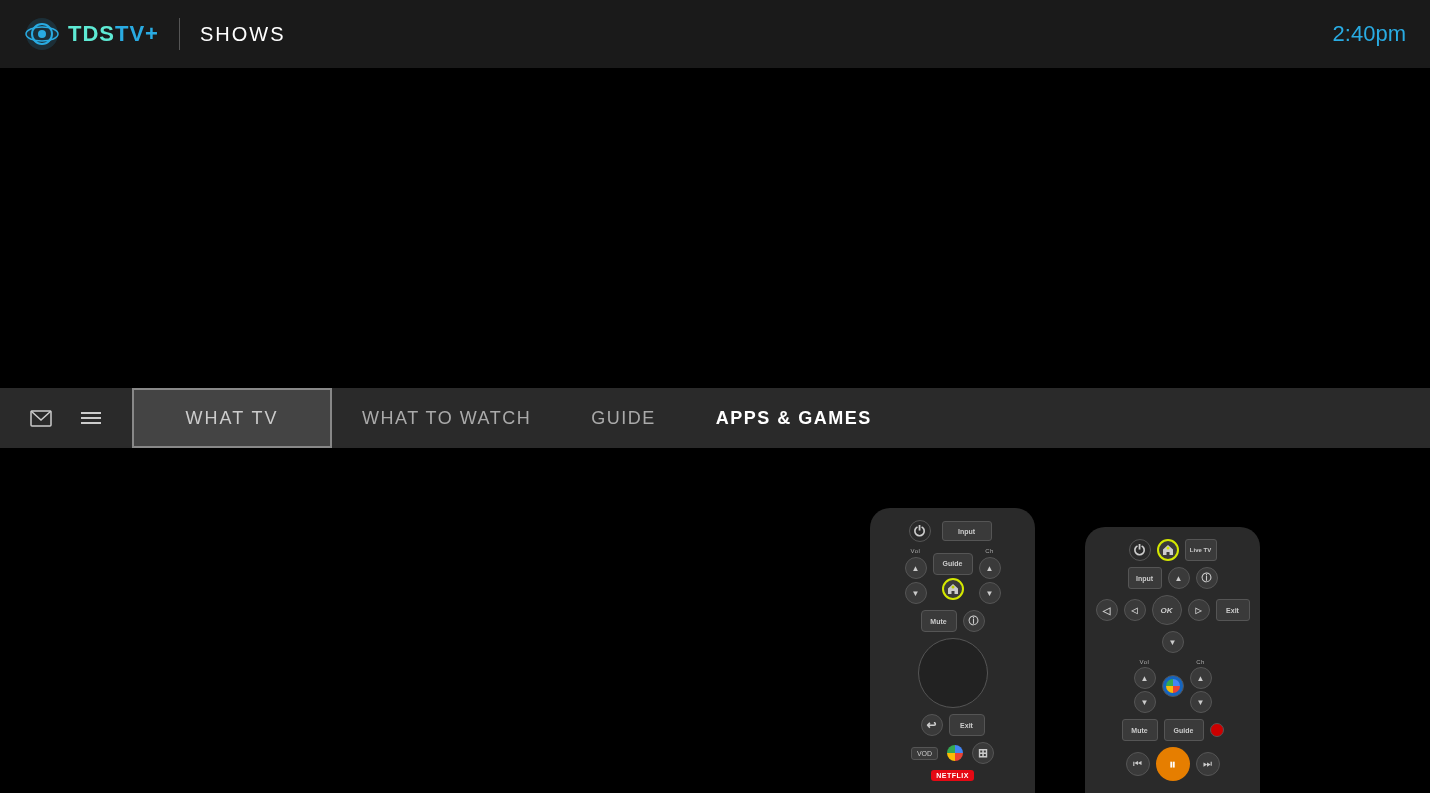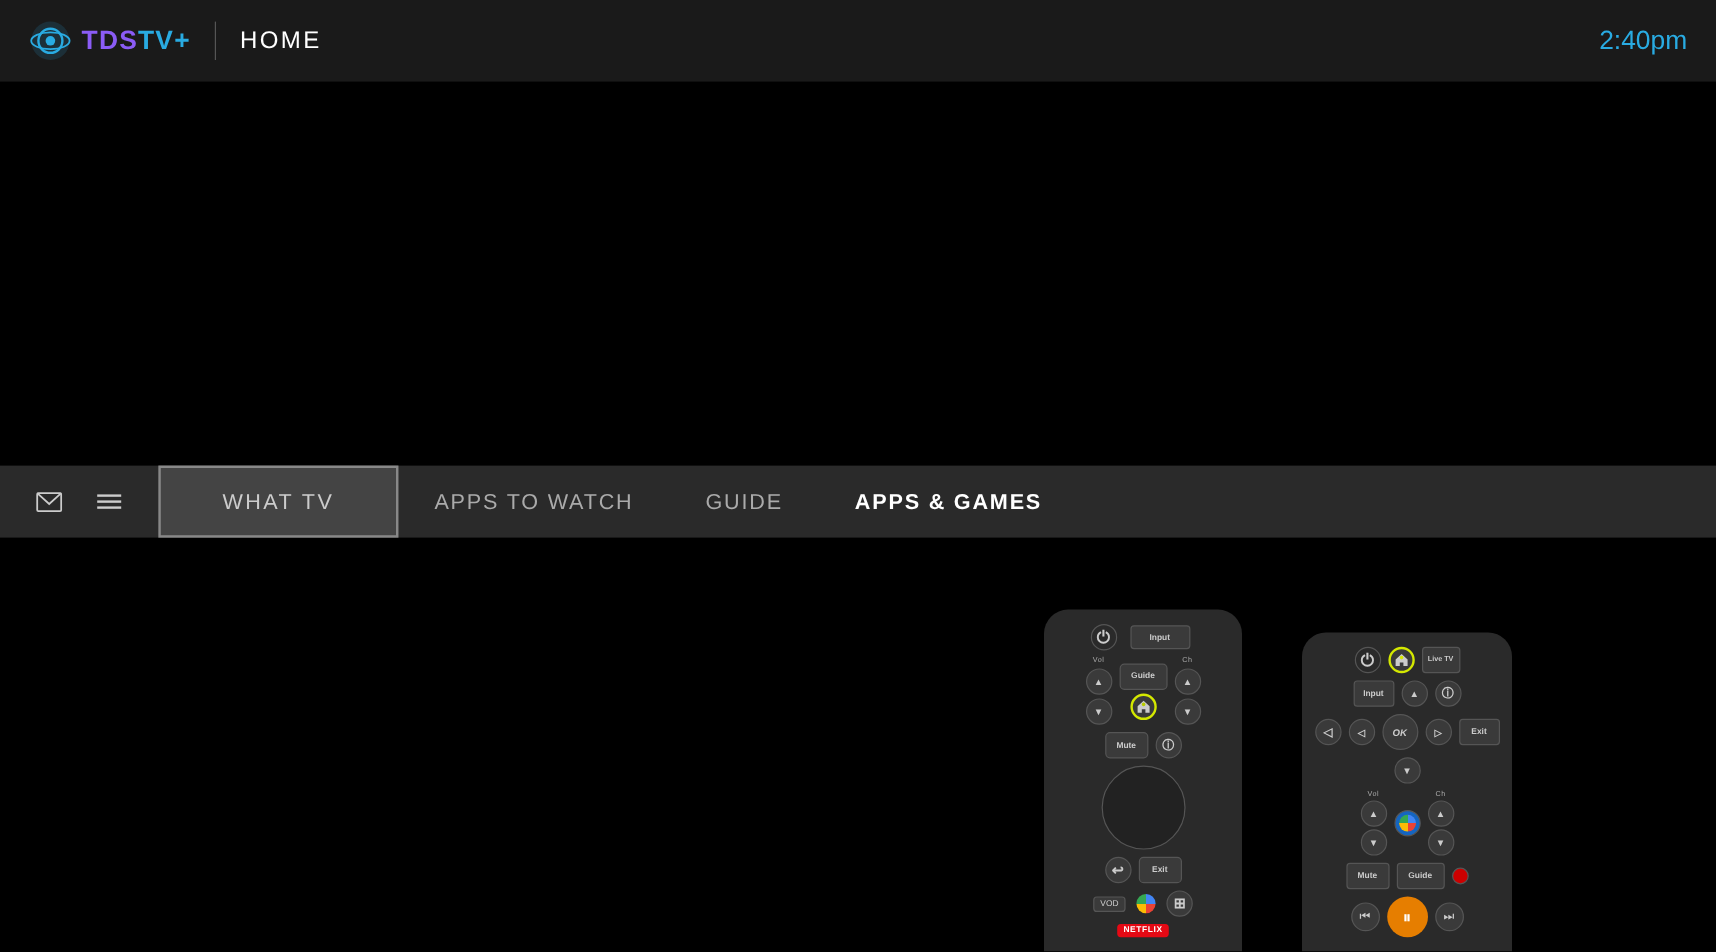--- a/index.html
+++ b/index.html
@@ -31,21 +31,21 @@
     #logo-icon {
       width: 36px;
       height: 36px;
     }
     #logo-text {
       font-size: 22px;
       font-weight: bold;
       color: #fff;
       letter-spacing: 1px;
     }
-    #logo-text span.tds { color: #8b5cf6; }
+    #logo-text span.tds { color: #5eead4; }
     #logo-text span.tv { color: #29abe2; }
     #divider {
       width: 1px;
       height: 32px;
       background: #555;
       margin: 0 20px;
     }
     #page-title-text {
       font-size: 20px;
       color: #fff;
@@ -286,21 +286,21 @@
       <circle cx="18" cy="18" r="16" fill="#29abe2" opacity="0.15"></circle>
       <circle cx="18" cy="18" r="10" fill="none" stroke="#29abe2" stroke-width="2"></circle>
       <circle cx="18" cy="18" r="4" fill="#29abe2"></circle>
       <ellipse cx="18" cy="18" rx="16" ry="7" fill="none" stroke="#29abe2" stroke-width="1.5"></ellipse>
     </svg>
     <div id="logo-text">
       <span class="tds">TDS</span><span class="tv">TV+</span>
     </div>
   </div>
   <div id="divider"></div>
-  <div id="page-title-text">HOME</div>
+  <div id="page-title-text">SHOWS</div>
   <div id="clock">2:40pm</div>
 </div>
 
 <div id="content-area"></div>
 
 <div id="navbar">
   <div id="nav-icons">
     <div class="nav-icon-btn">
       <svg width="22" height="17" viewBox="0 0 22 17" fill="none">
         <rect x="1" y="1" width="20" height="15" rx="1" stroke="#ccc" stroke-width="1.5" fill="none"></rect>
@@ -312,21 +312,21 @@
         <span></span>
           <span></span>
           <span></span>
       </div>
     </div>
   </div>
   <div id="watch-tv-tab">
     <span>WHAT TV</span>
   </div>
   <div class="nav-item">
-    <span>APPS TO WATCH</span>
+    <span>WHAT TO WATCH</span>
   </div>
   <div class="nav-item">
     <span>GUIDE</span>
   </div>
   <div class="nav-item" id="apps-games">
     <span>APPS &amp; GAMES</span>
   </div>
 </div>
 
 <div id="remotes-area">

